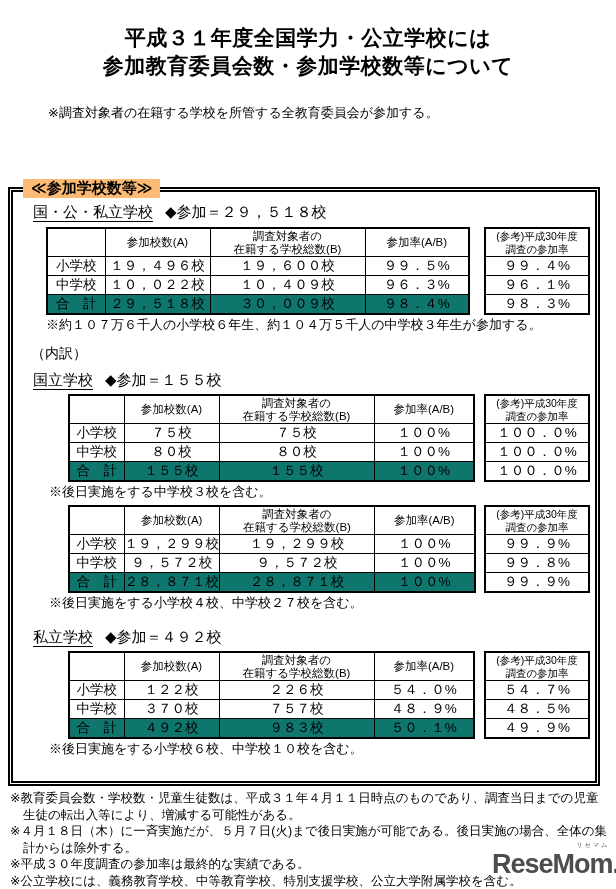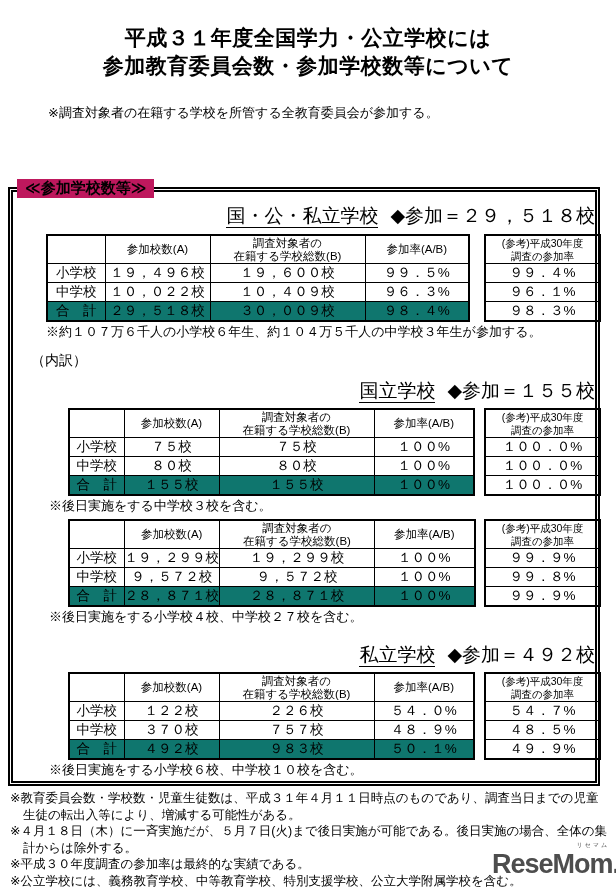--- a/index.html
+++ b/index.html
@@ -10,24 +10,24 @@
   }
   .doc-title{position:absolute;top:24px;left:0;width:100%;text-align:center;
     font-size:21px;font-weight:bold;line-height:28px;letter-spacing:0.5px;}
   .committee{position:absolute;top:96px;left:35px;}
   .committee-count{display:inline-block;font-size:19px;border-bottom:1.5px solid #000;
     padding:0 16px 3px 0;}
   .committee-note{font-size:13px;margin:8px 0 0 13px;}
 
   .main-box{position:absolute;left:8px;top:187px;width:592px;height:599px;
     border:5px double #000;box-sizing:border-box;}
-  .box-legend{position:absolute;top:-13px;left:4px;background:#be185d;
+  .box-legend{position:absolute;top:-13px;left:10px;background:#fdba74;
     padding:0 8px;font-size:15px;font-weight:bold;}
 
-  .sec-head{margin:11px 0 0 20px;font-size:19px;text-align:right;}
+  .sec-head{margin:11px 0 0 20px;font-size:15px;}
   .sec-head.g2{margin-top:8px;}
   .sec-head.g3{margin-top:14px;}
   .sec-head.g4{margin-top:16px;}
   .sec-name{border-bottom:1px solid #000;padding-bottom:1px;}
   .sec-part{margin-left:12px;}
   .breakdown{margin:11px 0 0 18px;font-size:14px;}
 
   .twrap{position:relative;margin-top:5px;}
   .twrap.t1{margin-left:33px;}
   .twrap.tn{margin-left:55px;margin-top:4px;}
@@ -35,21 +35,21 @@
   table.mtab{border-collapse:collapse;table-layout:fixed;border:2px solid #000;}
   .mtab th,.mtab td{border:1px solid #000;text-align:center;padding:0;
     font-weight:normal;overflow:hidden;white-space:nowrap;}
   .mtab .hrow th{height:27px;font-size:11.5px;line-height:13px;}
   .mtab td{height:18px;font-size:13.5px;}
   .w1 .ca{width:58px;} .w1 .cb{width:105px;} .w1 .cc{width:155px;} .w1 .cd{width:104px;}
   .wn .ca{width:55px;} .wn .cb{width:95px;}  .wn .cc{width:155px;} .wn .cd{width:100px;}
   .rtotal td{background:#0f766e;}
 
   table.refbox{position:absolute;top:0;border-collapse:collapse;border:2px solid #000;
-    table-layout:fixed;width:117px;}
+    table-layout:fixed;width:106px;}
   .t1 .refbox{left:438px;}
   .tn .refbox{left:416px;}
   .refbox td{border:1px solid #000;text-align:center;padding:0;white-space:nowrap;}
   .refbox .rhead td{height:27px;font-size:10.5px;line-height:13px;}
   .refbox .rval td{height:18px;font-size:13.5px;}
 
   .tnote{font-size:13px;line-height:16px;margin-top:3px;font-family:Liberation Mono, monospace;}
   .tnote.n1{margin-left:33px;}
   .tnote.nn{margin-left:36px;}
 

